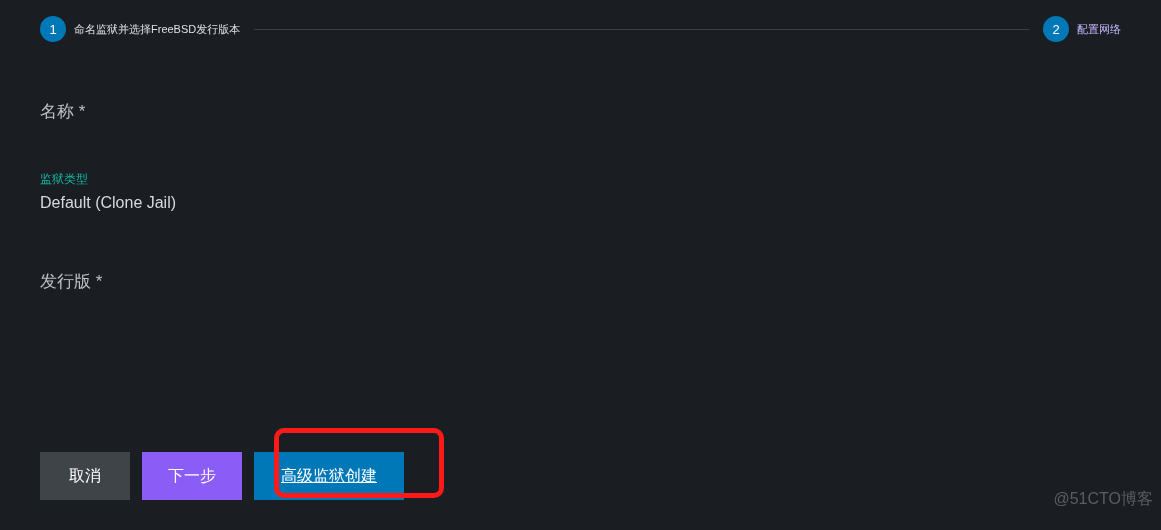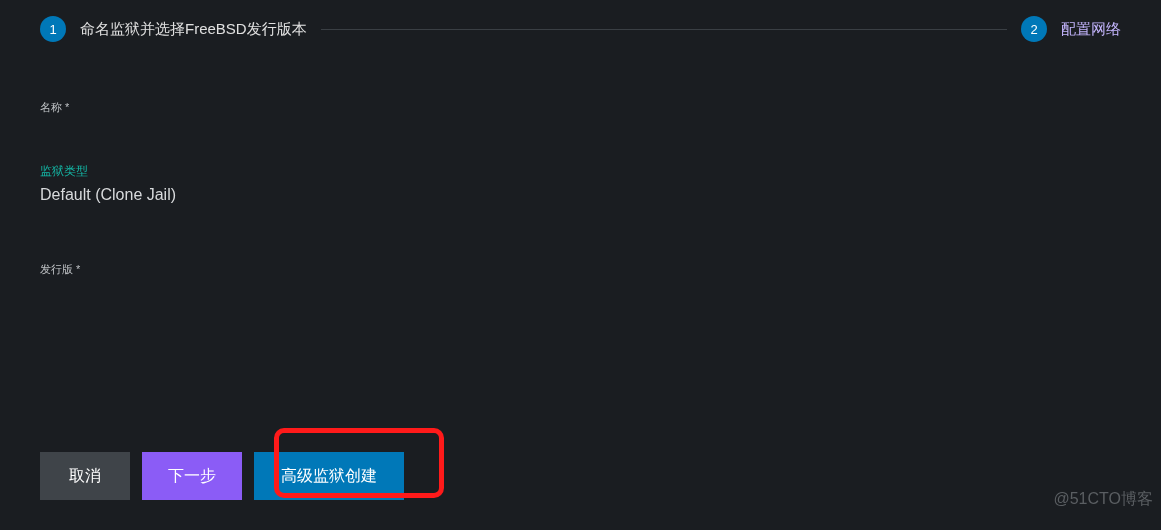--- a/index.html
+++ b/index.html
@@ -31,42 +31,42 @@
       border-radius: 50%;
       background-color: #0078b8;
       color: #ffffff;
       display: flex;
       align-items: center;
       justify-content: center;
       font-size: 13px;
       flex-shrink: 0;
     }
     .step-label {
-      margin-left: 14px;
-      font-size: 15px;
+      margin-left: 8px;
+      font-size: 11px;
     }
     .step-active .step-label {
       color: #e0e0e0;
       font-weight: 500;
     }
     .step-inactive .step-label {
       color: #c4b5fd;
     }
     .step-connector {
       flex: 1;
       height: 1px;
       background-color: #3a3f44;
       margin: 0 14px;
     }
     .form-area {
       padding: 50px 40px 0 40px;
     }
     .field-label {
       color: #bfc2c5;
-      font-size: 11px;
+      font-size: 17px;
       margin-bottom: 48px;
     }
     .small-label {
       color: #14b8a6;
       font-size: 12px;
       margin-bottom: 6px;
     }
     .field-value {
       color: #d8dadc;
       font-size: 16px;
@@ -97,20 +97,21 @@
       background-color: #3f4449;
       min-width: 90px;
     }
     .btn-next {
       background-color: #8b5cf6;
       min-width: 100px;
     }
     .btn-advanced {
       background-color: #0078b8;
       min-width: 150px;
+      text-decoration: underline;
     }
     .highlight-box {
       position: absolute;
       border: 5px solid #ff1a1a;
       border-radius: 10px;
       pointer-events: none;
     }
     .watermark {
       position: absolute;
       right: 8px;

